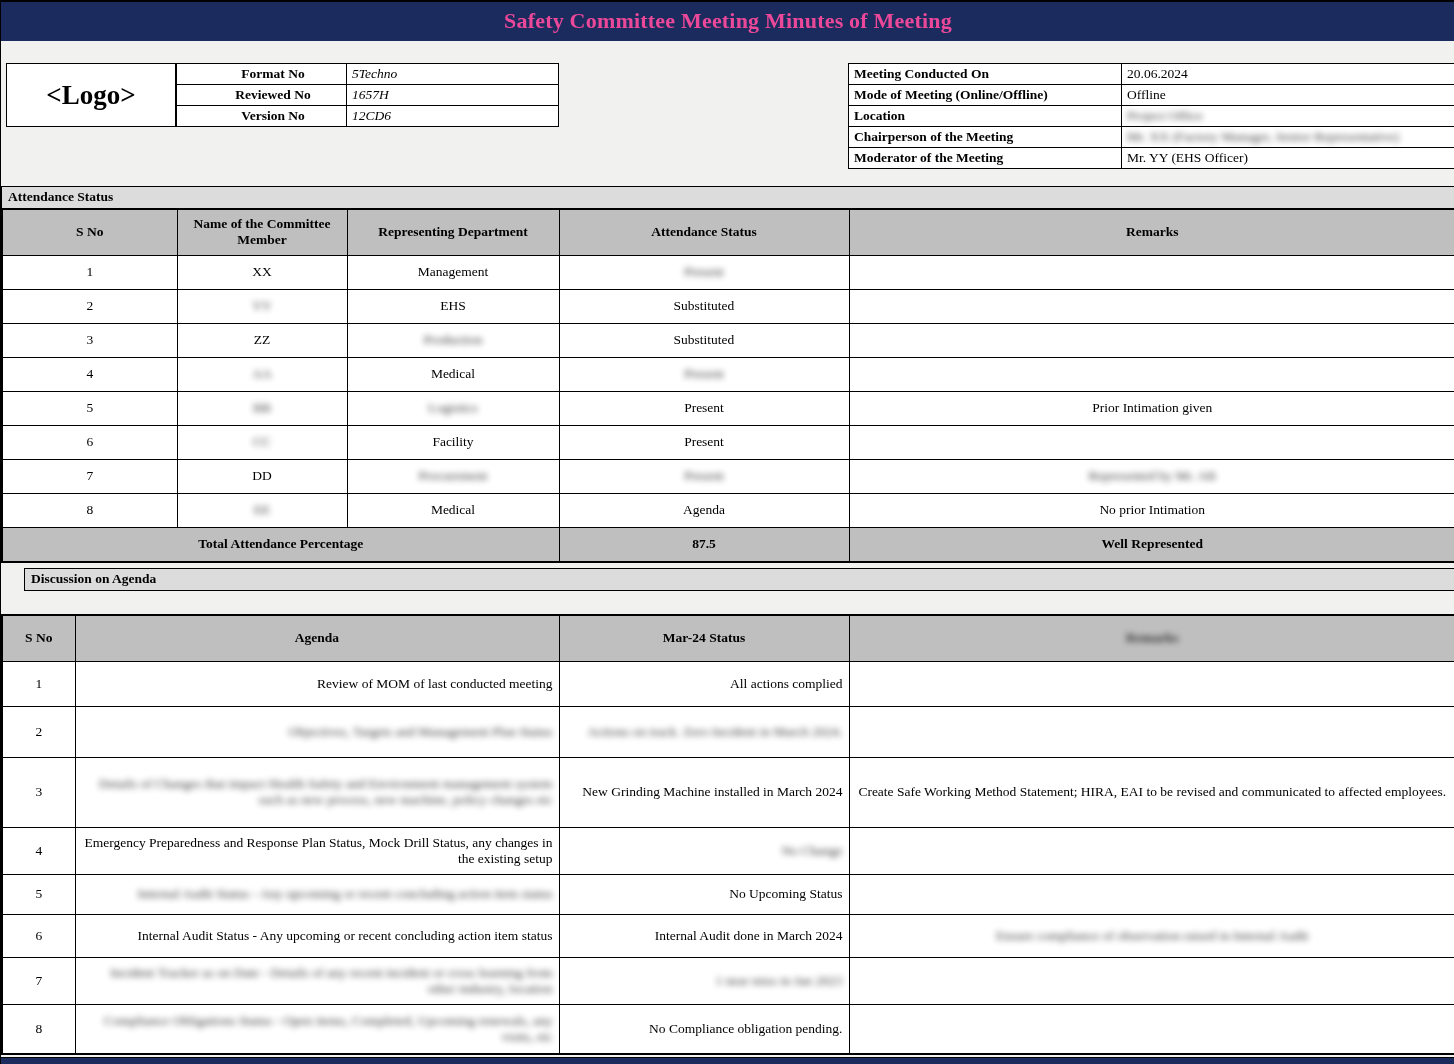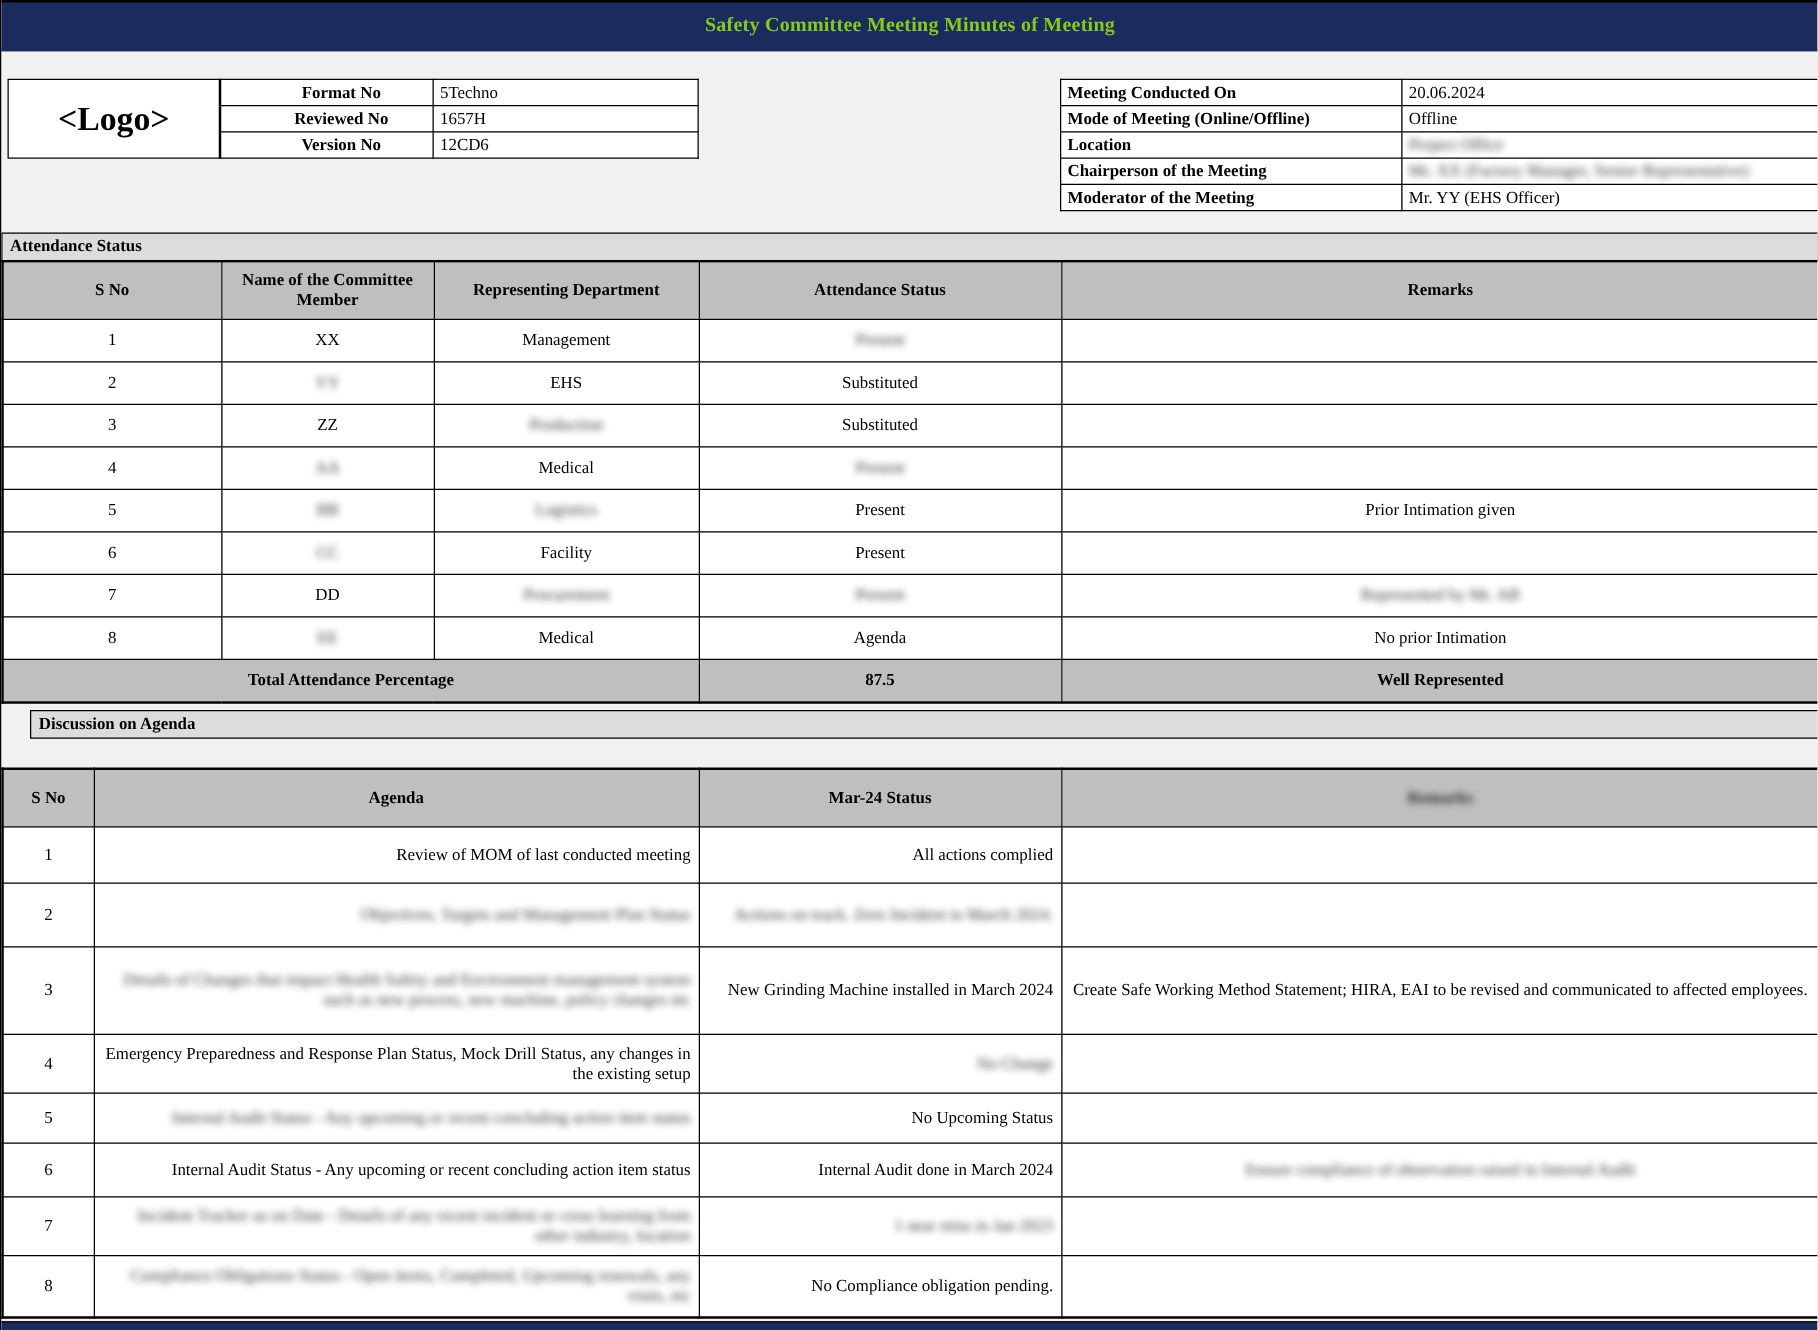--- a/index.html
+++ b/index.html
@@ -18,38 +18,38 @@
   
   .title-bar {
     position: absolute; left: 0; top: 0;
     width: 1454px; height: 41px;
     background: #1b2b5e;
     border-top: 2px solid #000;
     border-bottom: 2px solid #1b2b5e;
     display: flex; align-items: center; justify-content: center;
   }
   .title-bar span {
-    color: #84cc16; font-weight: bold; font-size: 16px; letter-spacing: .2px;
+    color: #ec4899; font-weight: bold; font-size: 22px; letter-spacing: .2px;
   }
 
   
   .logo-box {
     position: absolute; left: 5px; top: 63px;
     width: 170px; height: 64px;
     background: #fff; border: 1px solid #000;
     display: flex; align-items: center; justify-content: center;
     font-size: 27px; font-weight: bold; text-align: right;
   }
   table { border-collapse: collapse; table-layout: fixed; }
   td, th { border: 1px solid #000; overflow: hidden; }
 
   .format-table { position: absolute; left: 175px; top: 63px; width: 382px; }
   .format-table td { height: 21px; background: #fff; font-size: 13.5px; padding: 0 5px; }
   .format-table td.lbl { font-weight: bold; text-align: center; width: 170px; padding-left: 28px; }
-  .format-table td.val { width: 212px; text-align: left; }
+  .format-table td.val { width: 212px; text-align: left; font-style: italic; }
 
   .meeting-table { position: absolute; left: 847px; top: 63px; width: 607px; }
   .meeting-table td { height: 21px; background: #fff; font-size: 13.5px; padding: 0 5px; }
   .meeting-table td.lbl { font-weight: bold; width: 273px; }
   .meeting-table td.val { width: 334px; }
 
   
   .section-label {
     position: absolute; left: 0; width: 1454px; height: 23px;
     background: #dcdcdc; border: 1px solid #000;

